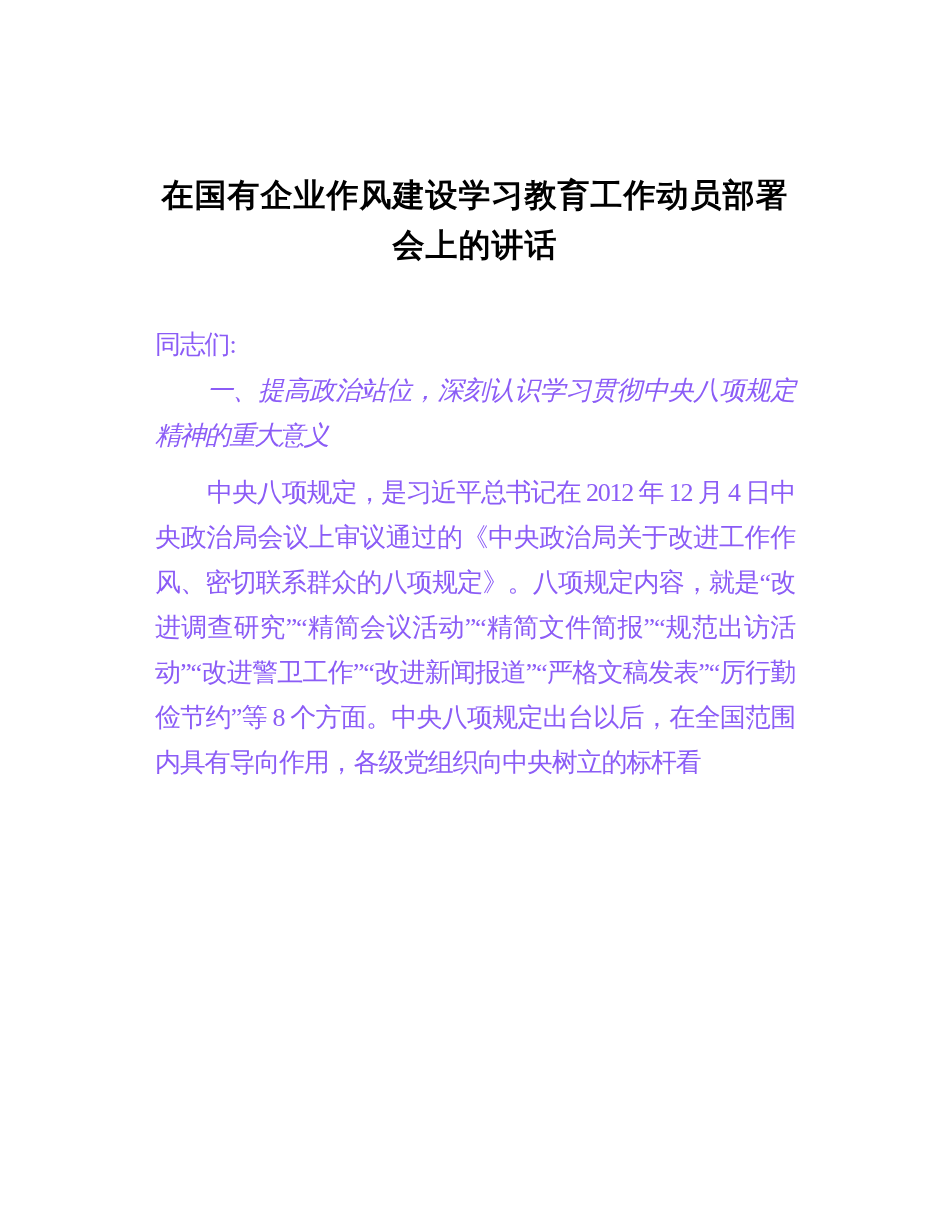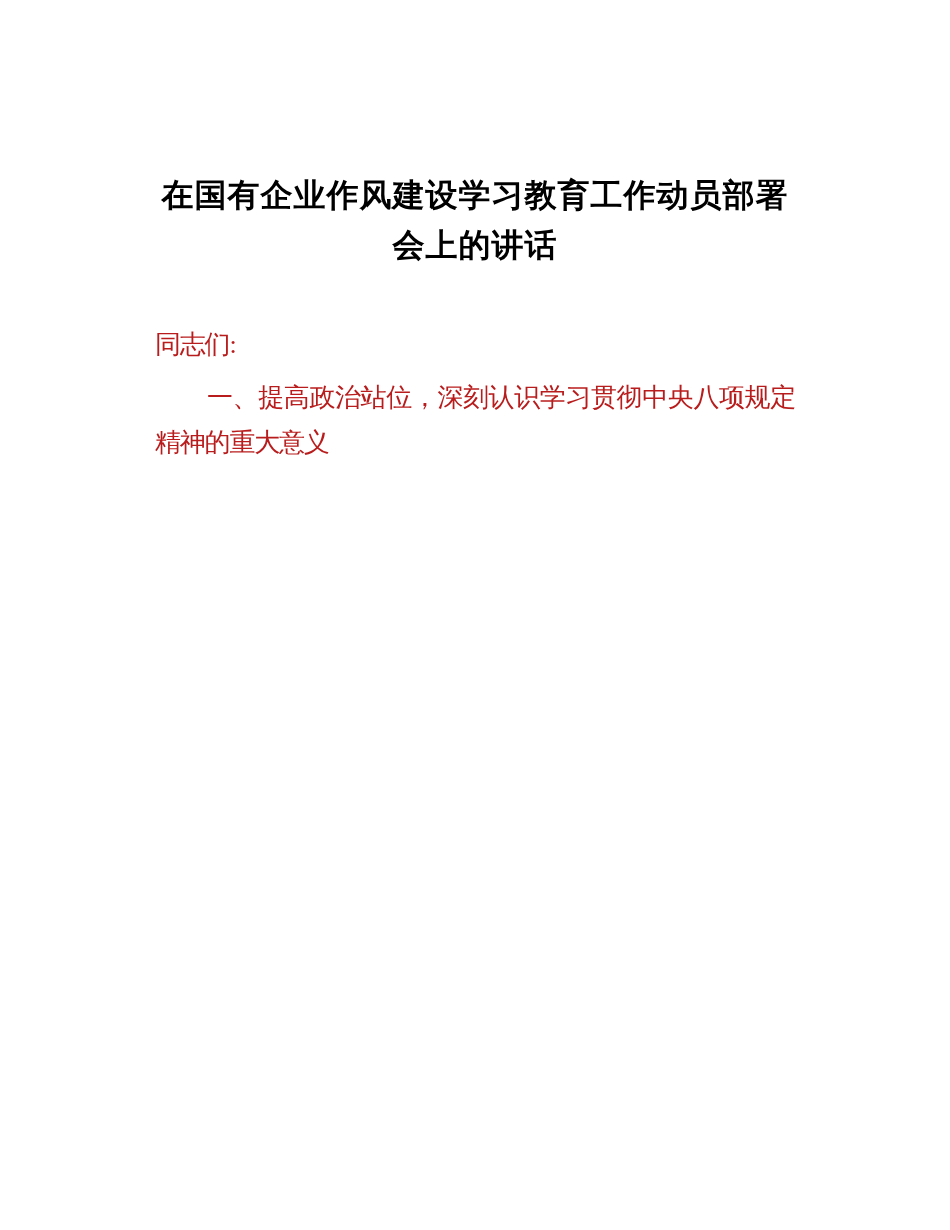--- a/index.html
+++ b/index.html
@@ -27,49 +27,51 @@
     line-height: 50px;
     text-align: center;
     color: #000000;
   }
 
   .doc-body {
     font-family: "Liberation Serif", "DejaVu Serif", serif;
     font-size: 26px;
     letter-spacing: -1.2px;
     line-height: 45px;
-    color: #b91c1c;
+    color: #8b5cf6;
   }
 
   .salutation {
     margin-top: 52px;
     text-align: left;
   }
 
   .body-para {
     margin-top: 12px;
     text-indent: 2em;
     text-align: justify;
   }
 
   .section-heading {
-    margin-top: 8px;
+    margin-top: 1px;
     text-indent: 2em;
     text-align: justify;
+    font-style: italic;
   }
 </style>
 </head>
 <body>
 
 <div class="page">
 
   <h1 class="doc-title">在国有企业作风建设学习教育工作动员部署会上的讲话</h1>
 
   <div class="doc-body">
 
     <p class="salutation">同志们:</p>
 
 
     <p class="section-heading">一、提高政治站位，深刻认识学习贯彻中央八项规定精神的重大意义</p>
 
+    <p class="body-para">中央八项规定，是习近平总书记在 2012 年 12 月 4 日中央政治局会议上审议通过的《中央政治局关于改进工作作风、密切联系群众的八项规定》。八项规定内容，就是“改进调查研究”“精简会议活动”“精简文件简报”“规范出访活动”“改进警卫工作”“改进新闻报道”“严格文稿发表”“厉行勤俭节约”等 8 个方面。中央八项规定出台以后，在全国范围内具有导向作用，各级党组织向中央树立的标杆看</p>
 
   </div>
 </div>
 
 </body></html>

